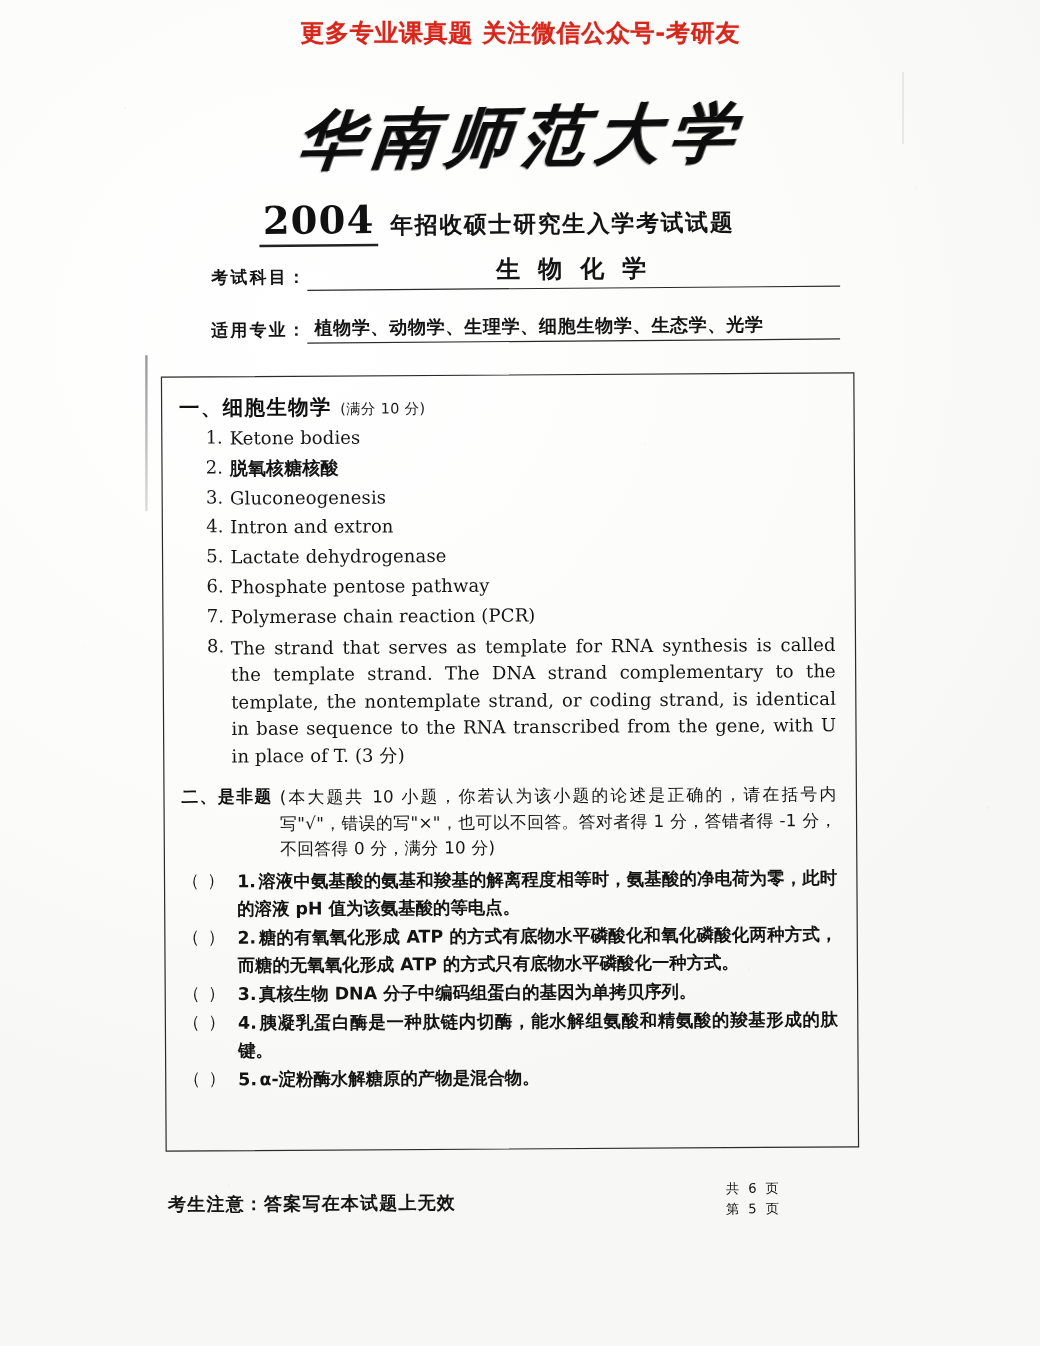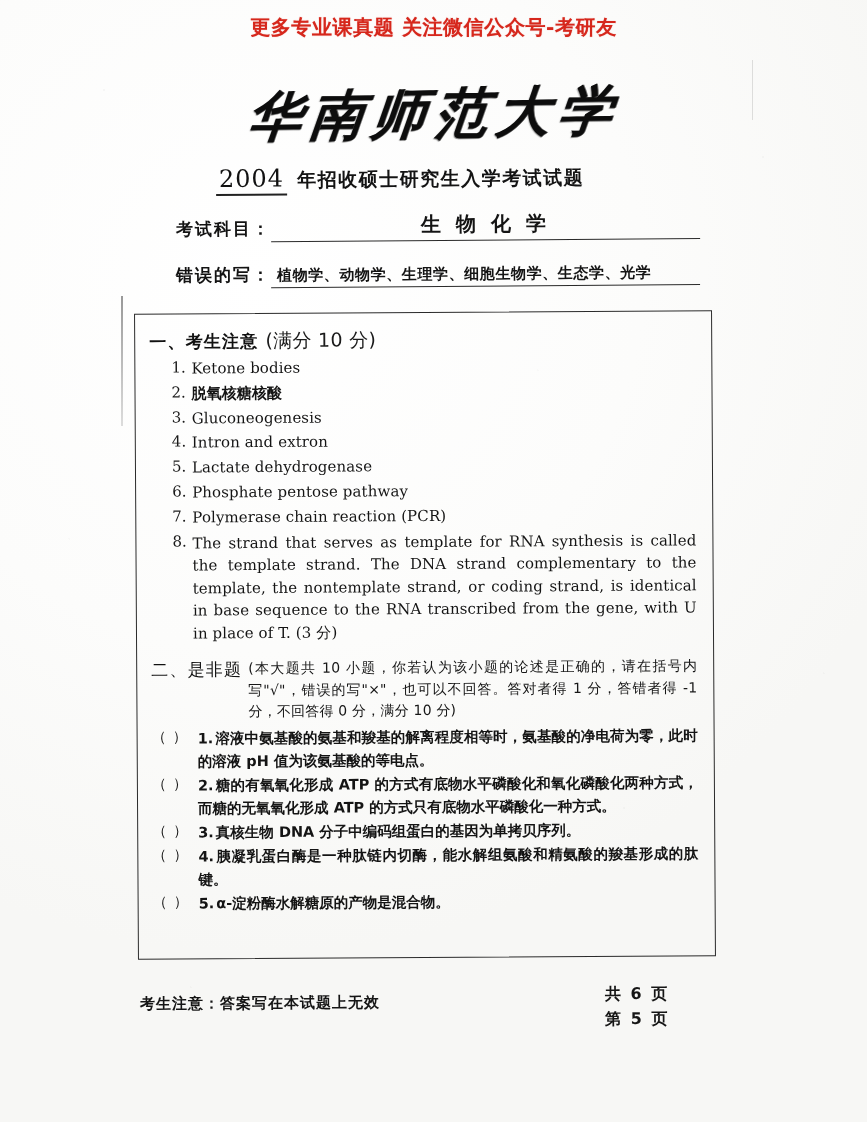--- a/index.html
+++ b/index.html
@@ -96,22 +96,22 @@
     position: absolute;
     left: 216px; top: 163px;
     width: 470px;
     display: flex;
     align-items: baseline;
     gap: 10px;
     transform: rotate(-0.5deg);
   }
   #exam-title-line .year {
     font-family: "DejaVu Serif", "Liberation Serif", serif;
-    font-size: 24px;
-    font-weight: 400;
+    font-size: 32px;
+    font-weight: 700;
     color: #111;
     border-bottom: 2px solid #222;
     padding: 0 3px 1px 3px;
     letter-spacing: 1px;
   }
   #exam-title-line .title-cn {
     font-size: 19px;
     font-weight: 700;
     color: #141414;
     letter-spacing: 1.5px;
@@ -119,21 +119,21 @@
   }
 
   
   .field-row {
     position: absolute;
     display: flex;
     align-items: flex-end;
     transform: rotate(-0.45deg);
   }
   .field-row .field-label {
-    font-size: 17px;
+    font-size: 14px;
     font-weight: 700;
     color: #131313;
     letter-spacing: 2px;
     white-space: nowrap;
     flex: 0 0 auto;
     padding-bottom: 2px;
   }
   .field-row .field-value-wrap {
     flex: 1 1 auto;
     border-bottom: 1.4px solid #2a2a2a;
@@ -176,21 +176,21 @@
     gap: 7px;
     margin-bottom: 4px;
   }
   .section-heading .sec-title {
     font-size: 17px;
     font-weight: 700;
     color: #111;
     letter-spacing: 1.2px;
   }
   .section-heading .sec-note {
-    font-size: 19px;
+    font-size: 12px;
     color: #1b1b1b;
     letter-spacing: .3px;
   }
 
   
   #term-list {
     list-style: none;
     margin: 2px 0 0 0;
     padding: 0;
   }
@@ -226,22 +226,22 @@
   }
 
   
   #tf-section { margin-top: 14px; }
   #tf-intro {
     display: flex;
     align-items: flex-start;
     flex-wrap: wrap;
   }
   #tf-intro .sec-title {
-    font-size: 17px;
-    font-weight: 400;
+    font-size: 14px;
+    font-weight: 700;
     color: #111;
     letter-spacing: 1.2px;
     flex: 0 0 auto;
     margin-right: 6px;
   }
   #tf-intro .tf-instructions {
     flex: 1 1 300px;
     font-size: 14px;
     color: #171717;
     line-height: 1.55;
@@ -303,22 +303,22 @@
     letter-spacing: 1px;
     transform: rotate(-0.4deg);
   }
   #page-counter {
     position: absolute;
     left: 605px; top: 982px;
     text-align: left;
     transform: rotate(-0.4deg);
   }
   #page-counter div {
-    font-size: 16px;
-    font-weight: 700;
+    font-size: 11px;
+    font-weight: 400;
     color: #151515;
     letter-spacing: 2px;
     line-height: 1.55;
   }
 </style>
 </head>
 <body>
 
 <div id="scan-page">
 
@@ -340,31 +340,31 @@
   </div>
 
   <div class="field-row" id="subject-row">
     <span class="field-label">考试科目：</span>
     <span class="field-value-wrap">
       <span class="field-value">生 物 化 学</span>
     </span>
   </div>
 
   <div class="field-row" id="majors-row">
-    <span class="field-label">错误的写：</span>
+    <span class="field-label">适用专业：</span>
     <span class="field-value-wrap left-align">
       <span class="field-value majors">植物学、动物学、生理学、细胞生物学、生态学、光学</span>
     </span>
   </div>
 
   <div id="question-box">
     <div id="question-box-inner">
 
       <div class="section-heading">
-        <span class="sec-title">一、考生注意</span>
+        <span class="sec-title">一、细胞生物学</span>
         <span class="sec-note">(满分 10 分)</span>
       </div>
 
       <ol id="term-list">
         <li>
           <span class="term-num">1.</span>
           <span class="term-text">Ketone bodies</span>
         </li>
         <li>
           <span class="term-num">2.</span>

